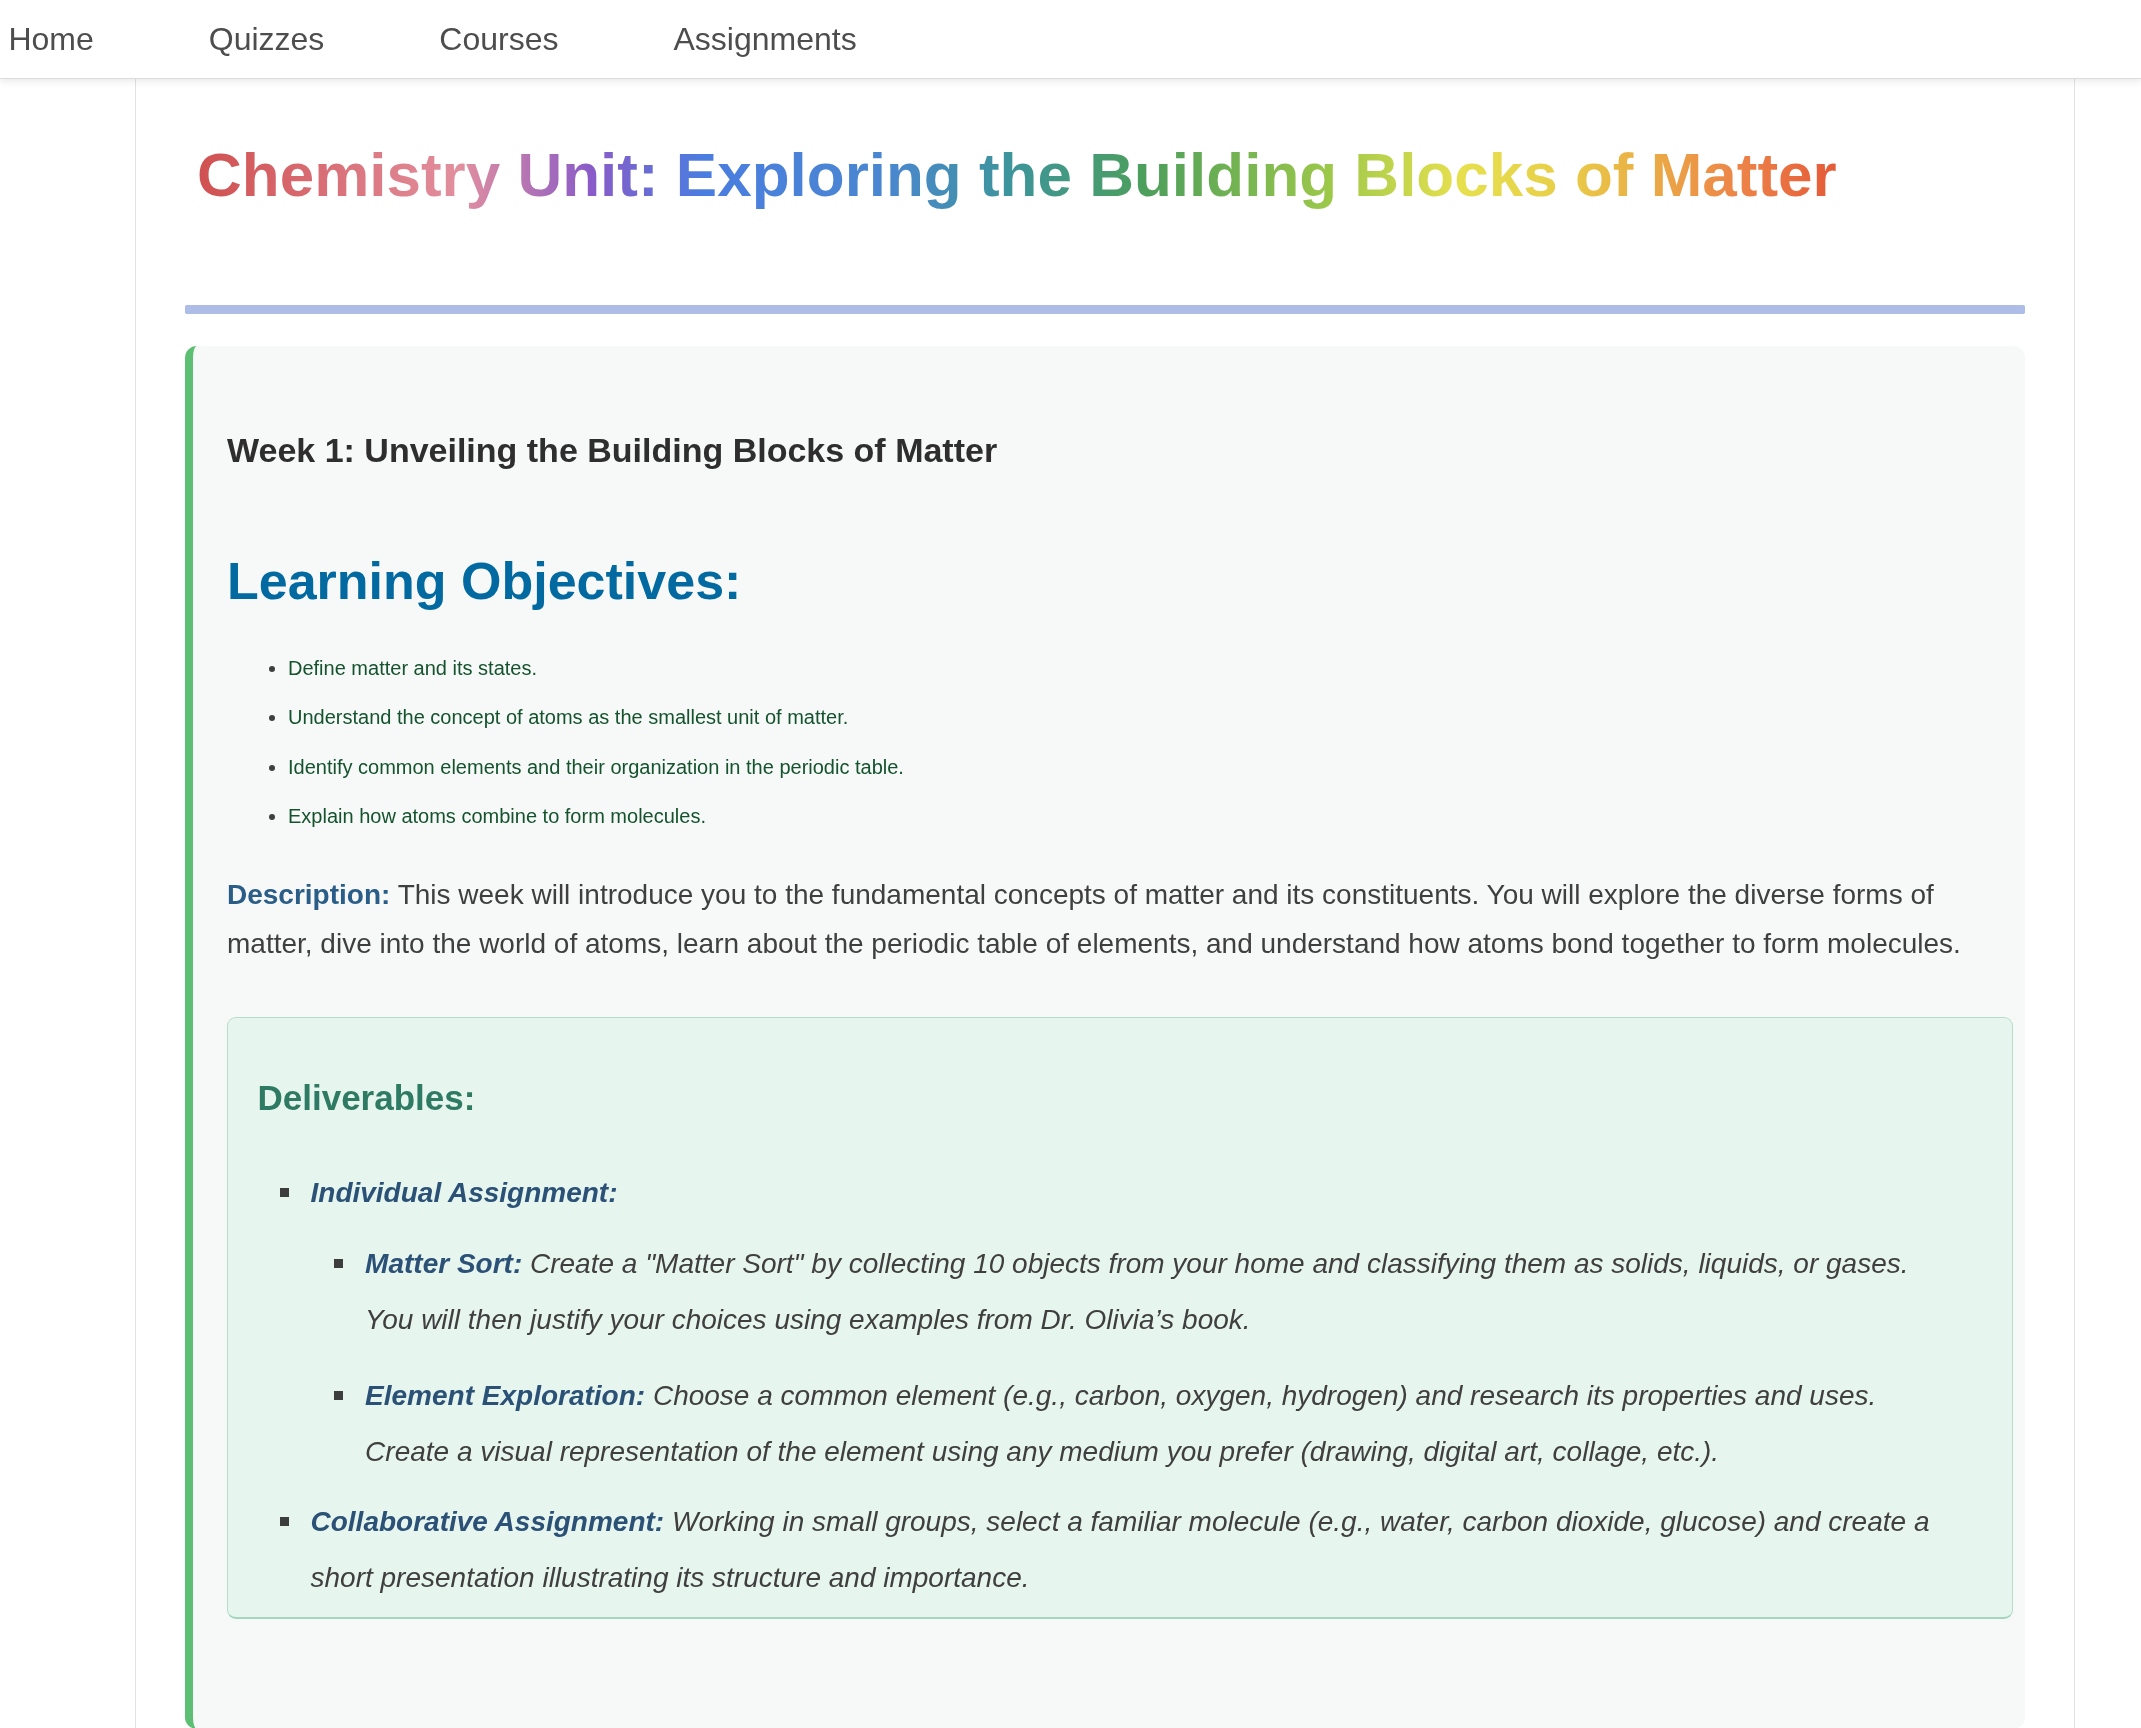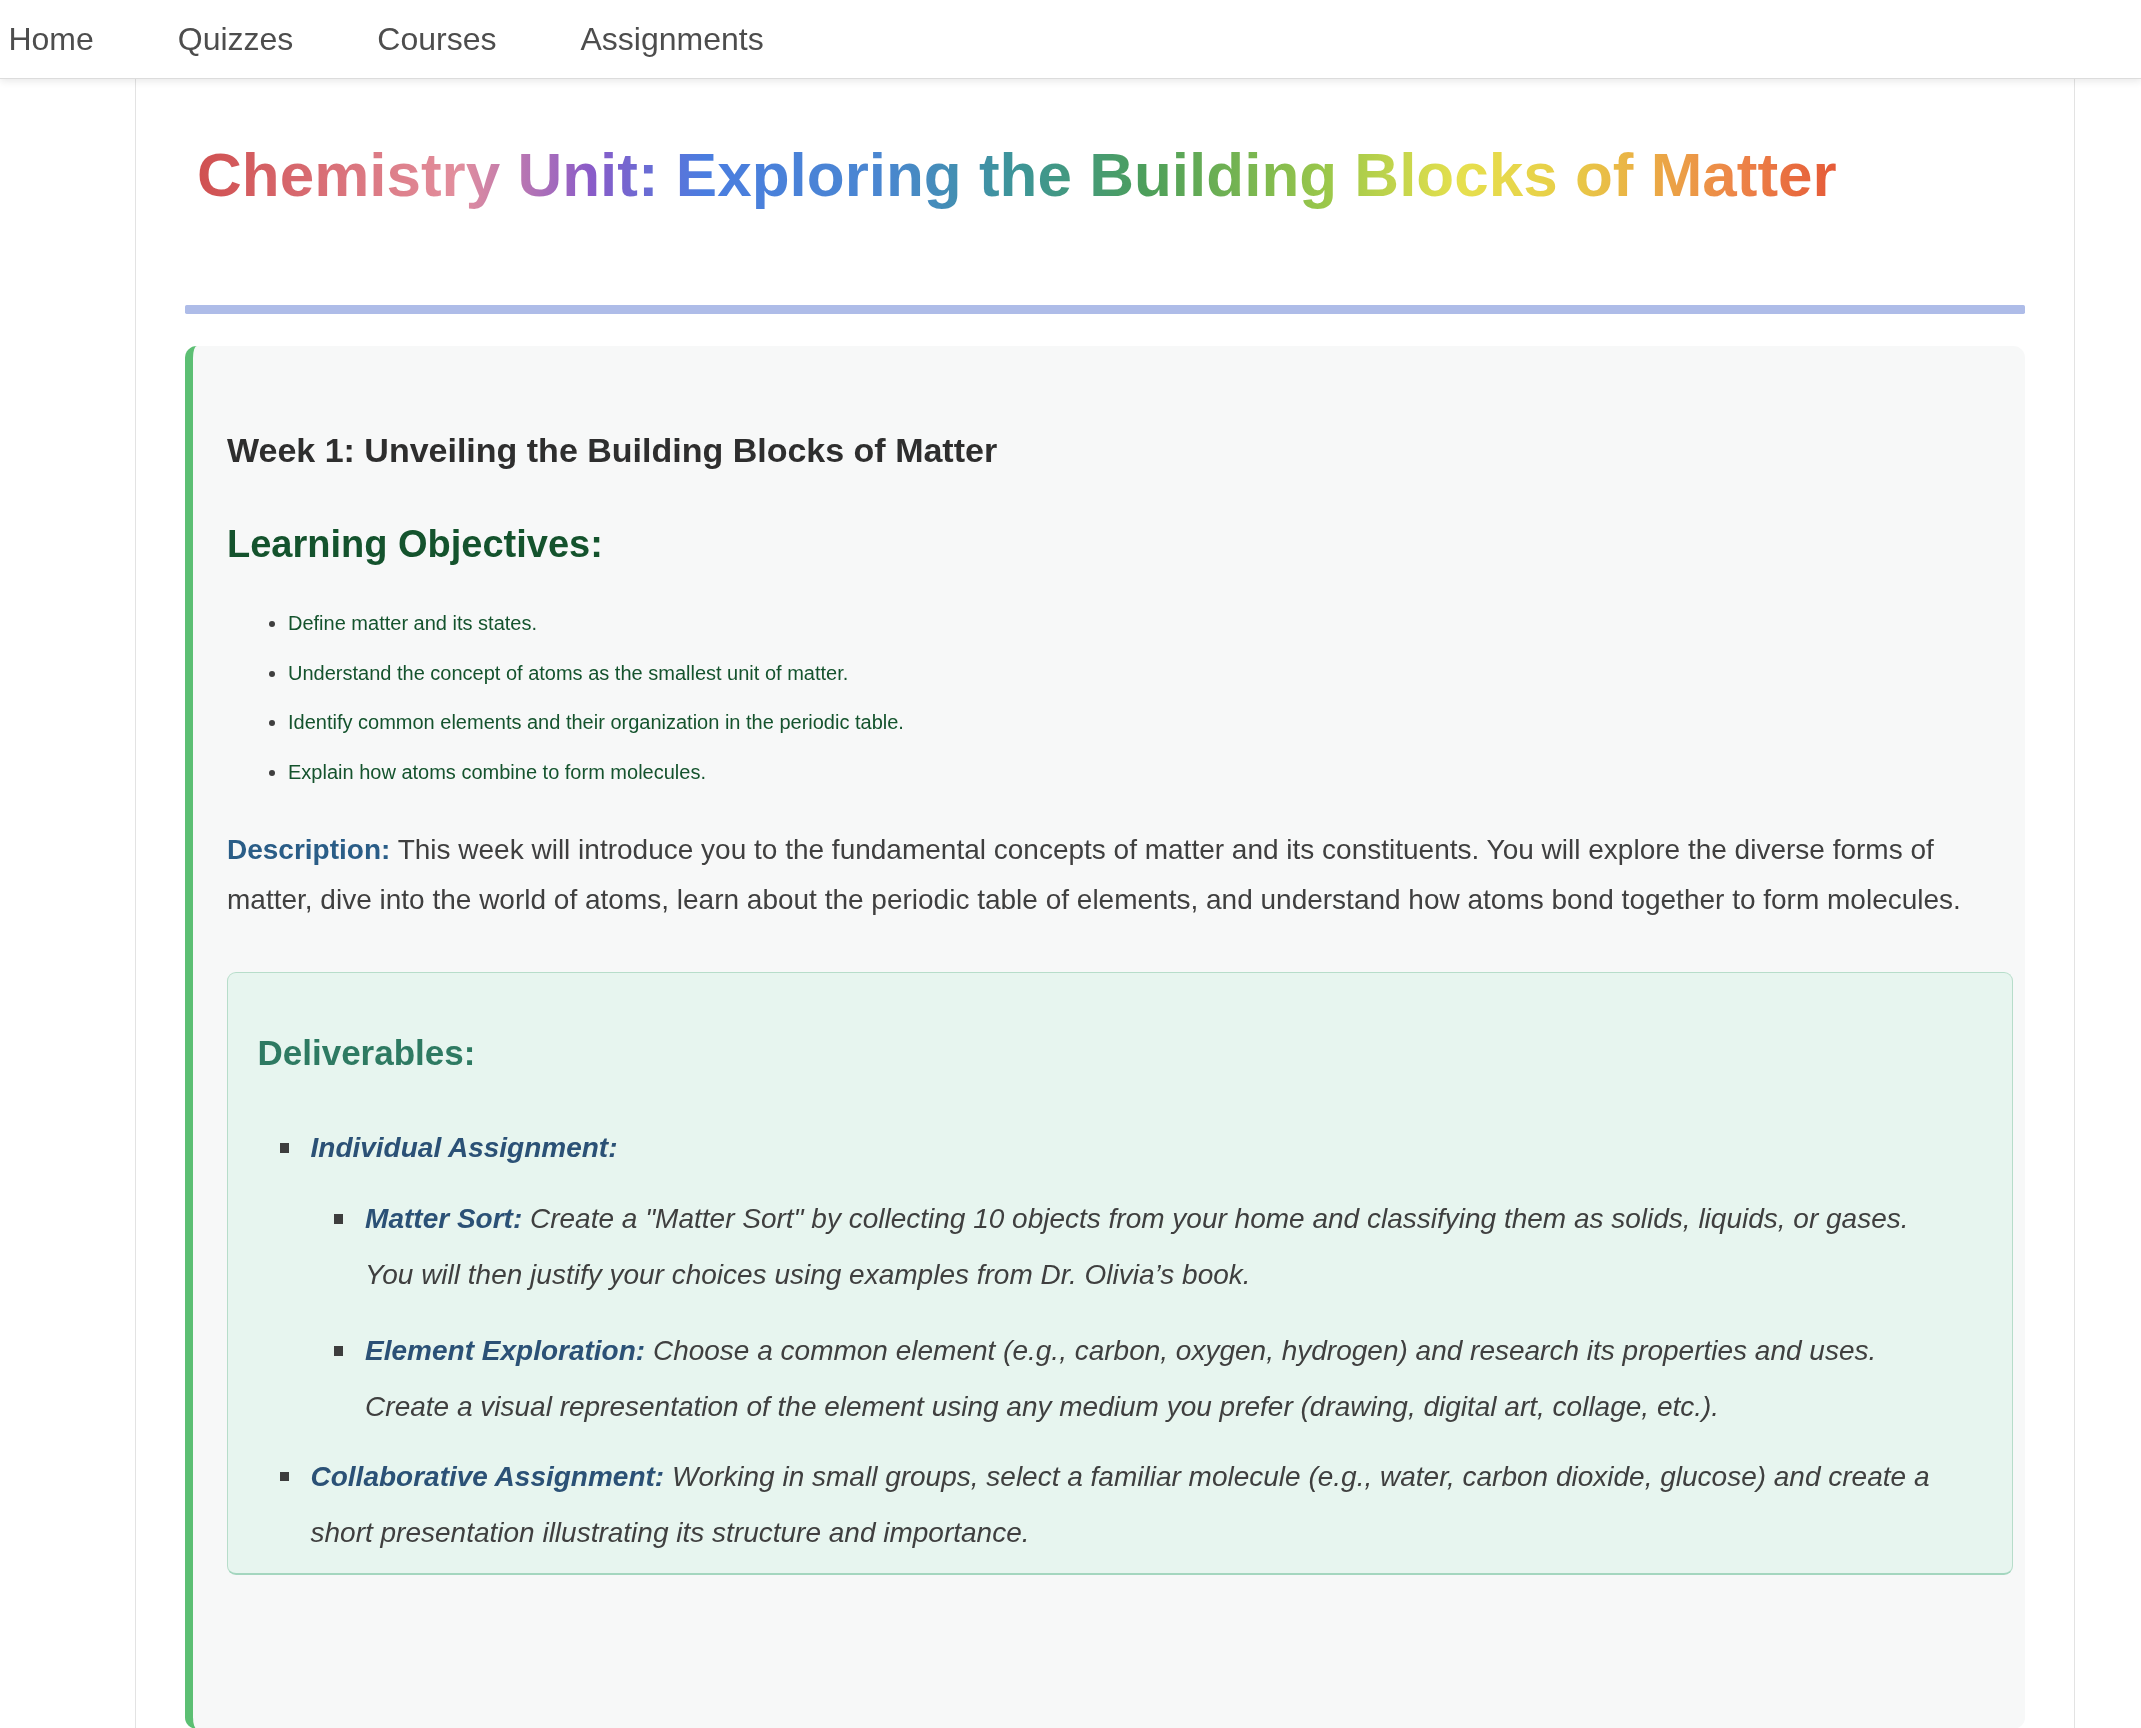--- a/index.html
+++ b/index.html
@@ -1,42 +1,42 @@
 <!DOCTYPE html>
 <html style="font-size:13.5px"><head>
 <meta charset="utf-8">
 <style>
   html,body{margin:0;padding:0;background:#ffffff;font-family:"Liberation Sans",sans-serif;}
   body{width:2142px;height:1729px;overflow:hidden;position:relative;}
 
   
   .navbar{height:78px;background:#ffffff;border-bottom:0.8px solid #dcdcdc;
           box-shadow:0 2.5px 7.6px rgba(0,0,0,0.09);display:flex;align-items:center;
-          padding-left:8.4px;position:relative;z-index:5;}
+          padding-left:8.4px;position:relative;z-index:5;gap:31px;}
   .nav-link{font-size:32px;color:#4d4d4d;text-decoration:none;margin-right:84px;cursor:pointer;}
 
   
   .container{margin-left:135px;width:1940px;box-sizing:border-box;background:#ffffff;
              border-left:1.7px solid #e3e3e3;border-right:1.7px solid #e3e3e3;
              min-height:1650px;padding:25px 49px 0 49px;}
 
   
   h1.page-title{display:inline-block;margin:35px 0 0 12px;font-size:62px;font-weight:bold;line-height:1.15;
      background:linear-gradient(90deg,#d05050 0%,#e28f9e 16%,#8a5bc8 24%,#4a7de0 31%,
         #4a87d0 42%,#3d9598 50%,#4d9f5a 58%,#9cc84a 69%,#e6e04e 77%,#e8cf48 83%,
         #eab045 88%,#ed8448 94%,#e55a38 100%);
      -webkit-background-clip:text;background-clip:text;color:transparent;}
   .title-underline{height:8.4px;background:#aebce8;margin-top:95px;border-radius:1.7px;}
 
   
   .week-card{margin-top:32px;background:#f7f8f8;border-left:8.4px solid #5cbf73;
              border-radius:11.8px;box-sizing:border-box;
              padding:84px 11.8px 101px 34px;min-height:1383px;}
   h2.week-heading{margin:0;font-size:34px;line-height:1.2;color:#2e2e2e;font-weight:bold;}
-  h3.objectives-heading{margin:52px 0 0 0;font-size:38px;line-height:1.2;color:#14532d;font-weight:bold;}
+  h3.objectives-heading{margin:80px 0 0 0;font-size:52px;line-height:1.2;color:#0369a1;font-weight:bold;}
 
   ul.objectives{margin:38px 0 0 0;padding-left:61px;list-style:disc;color:#14532d;
                 font-size:20px;line-height:1.76;}
   ul.objectives li{margin-bottom:14.3px;}
   ul.objectives li::marker{color:#3f3f3f;}
 
   p.description{margin:35px 0 0 0;font-size:28px;line-height:1.78;color:#3f3f3f;}
   .desc-label{color:#2a5d87;font-weight:bold;}
 
   

